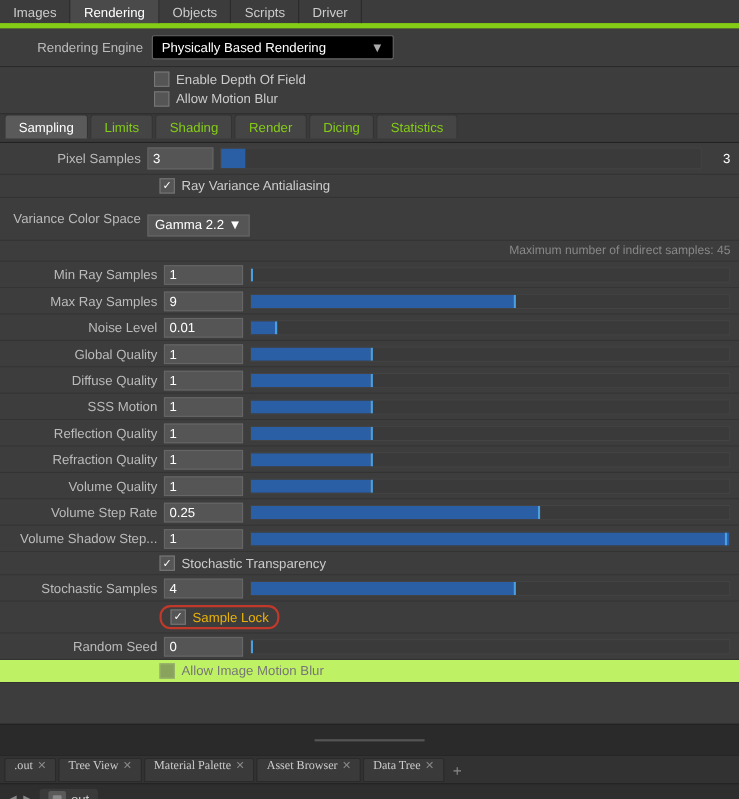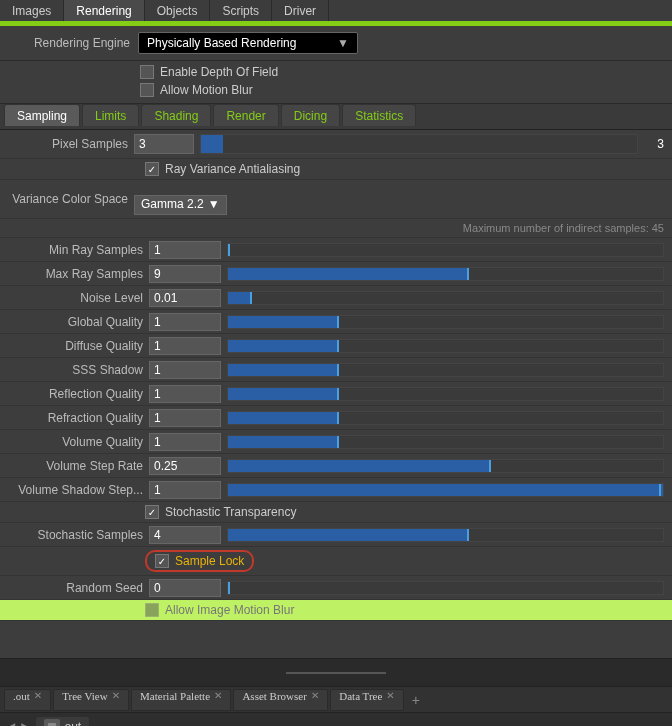--- a/index.html
+++ b/index.html
@@ -506,21 +506,21 @@
   <div class="slider-row">
     <div class="sl-label">Diffuse Quality</div>
     <div class="sl-value">1</div>
     <div class="sl-track">
       <div class="sl-fill" style="width:25%;"></div>
       <div class="sl-thumb" style="left:25%;"></div>
     </div>
   </div>
 
   <div class="slider-row">
-    <div class="sl-label">SSS Shadow</div>
+    <div class="sl-label">SSS Motion</div>
     <div class="sl-value">1</div>
     <div class="sl-track">
       <div class="sl-fill" style="width:25%;"></div>
       <div class="sl-thumb" style="left:25%;"></div>
     </div>
   </div>
 
   <div class="slider-row">
     <div class="sl-label">Reflection Quality</div>
     <div class="sl-value">1</div>

